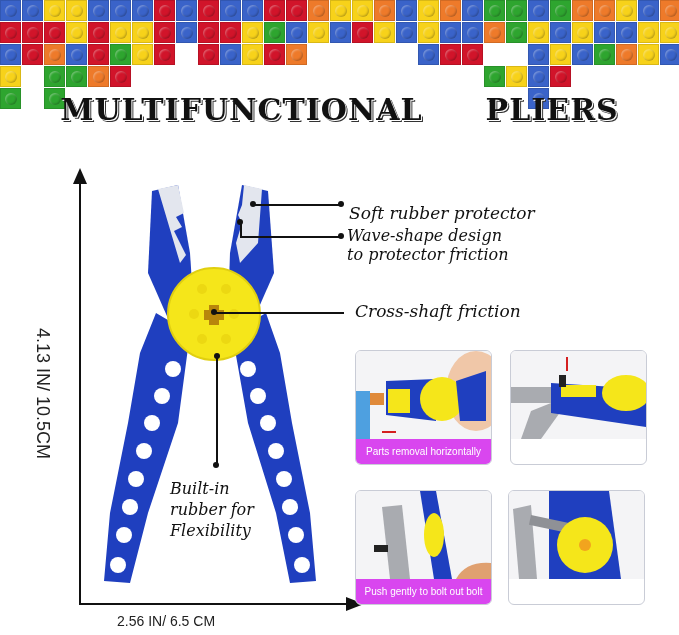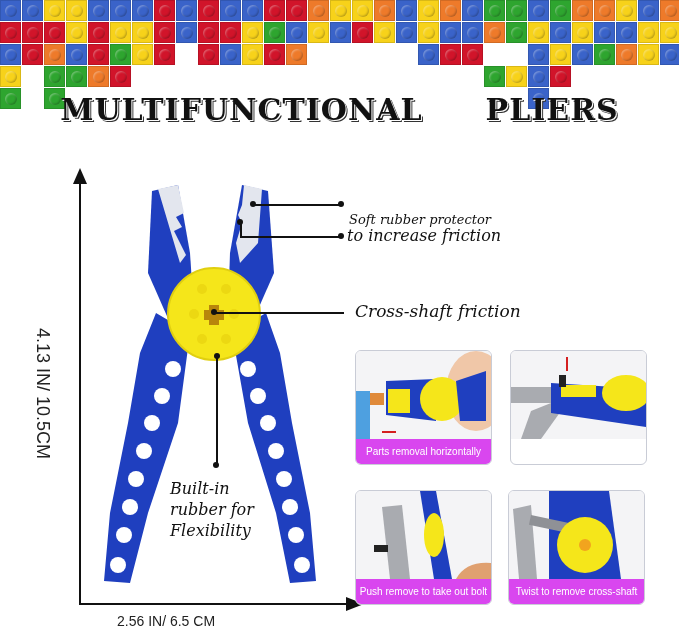--- a/index.html
+++ b/index.html
@@ -192,23 +192,24 @@
 <div class="callout-line" style="left:240px;top:236px;width:100px;"></div>
 <div class="dot" style="left:338px;top:233px;"></div>
 
 <div class="dot" style="left:211px;top:309px;"></div>
 <div class="callout-line" style="left:214px;top:312px;width:130px;"></div>
 
 <div class="dot" style="left:214px;top:353px;"></div>
 <div class="callout-vline" style="left:216px;top:356px;height:108px;"></div>
 <div class="dot" style="left:213px;top:462px;"></div>
 
-<div class="label" style="left:349px;top:210px;font-size:13px;">Soft rubber protector</div>
+<div class="label" style="left:349px;top:204px;font-size:17px;">Soft rubber protector</div>
 <div class="label" style="left:347px;top:226px;">
-  <div>to increase friction</div>
+  <div>Wave-shape design</div>
+  <div>to protector friction</div>
 </div>
 <div class="label" style="left:355px;top:302px;font-size:17px;">Cross-shaft friction</div>
 <div class="label" style="left:170px;top:478px;line-height:21px;">
   <div>Built-in</div>
   <div>rubber for</div>
   <div>Flexibility</div>
 </div>
 
 <div class="card" style="left:355px;top:350px;">
   <svg class="photo" viewBox="0 0 135 88">
@@ -240,26 +241,25 @@
 
 <div class="card" style="left:355px;top:490px;">
   <svg class="photo" viewBox="0 0 135 88">
     <rect width="135" height="88" fill="#f4f4f6"></rect>
     <path d="M26 16 L46 14 L54 88 L34 88 Z" fill="#a9abb0"></path>
     <rect x="18" y="54" width="14" height="7" fill="#222"></rect>
     <path d="M64 0 L80 0 L96 88 L78 88 Z" fill="#1f3fbf"></path>
     <ellipse cx="78" cy="44" rx="10" ry="22" fill="#f5e61a"></ellipse>
     <path d="M100 88 Q110 70 135 72 L135 88 Z" fill="#e0a070"></path>
   </svg>
-  <div class="caption">Push remove to take out bolt</div>
+  <div class="caption">Push gently to bolt out bolt</div>
 </div>
 
 <div class="card" style="left:508px;top:490px;">
   <svg class="photo" viewBox="0 0 135 88">
     <rect width="135" height="88" fill="#f4f4f6"></rect>
     <path d="M40 0 L100 0 L112 88 L40 88 Z" fill="#1f3fbf"></path>
     <path d="M4 18 L22 14 L28 88 L10 88 Z" fill="#a9abb0"></path>
     <rect x="22" y="24" width="40" height="10" fill="#8f9196" transform="rotate(12 22 24)"></rect>
     <circle cx="76" cy="54" r="28" fill="#f5e61a"></circle>
     <circle cx="76" cy="54" r="6" fill="#f2a41e"></circle>
   </svg>
-  <div class="caption">Twist to remove cross-shaft</div>
 </div>
 
 </body></html>

